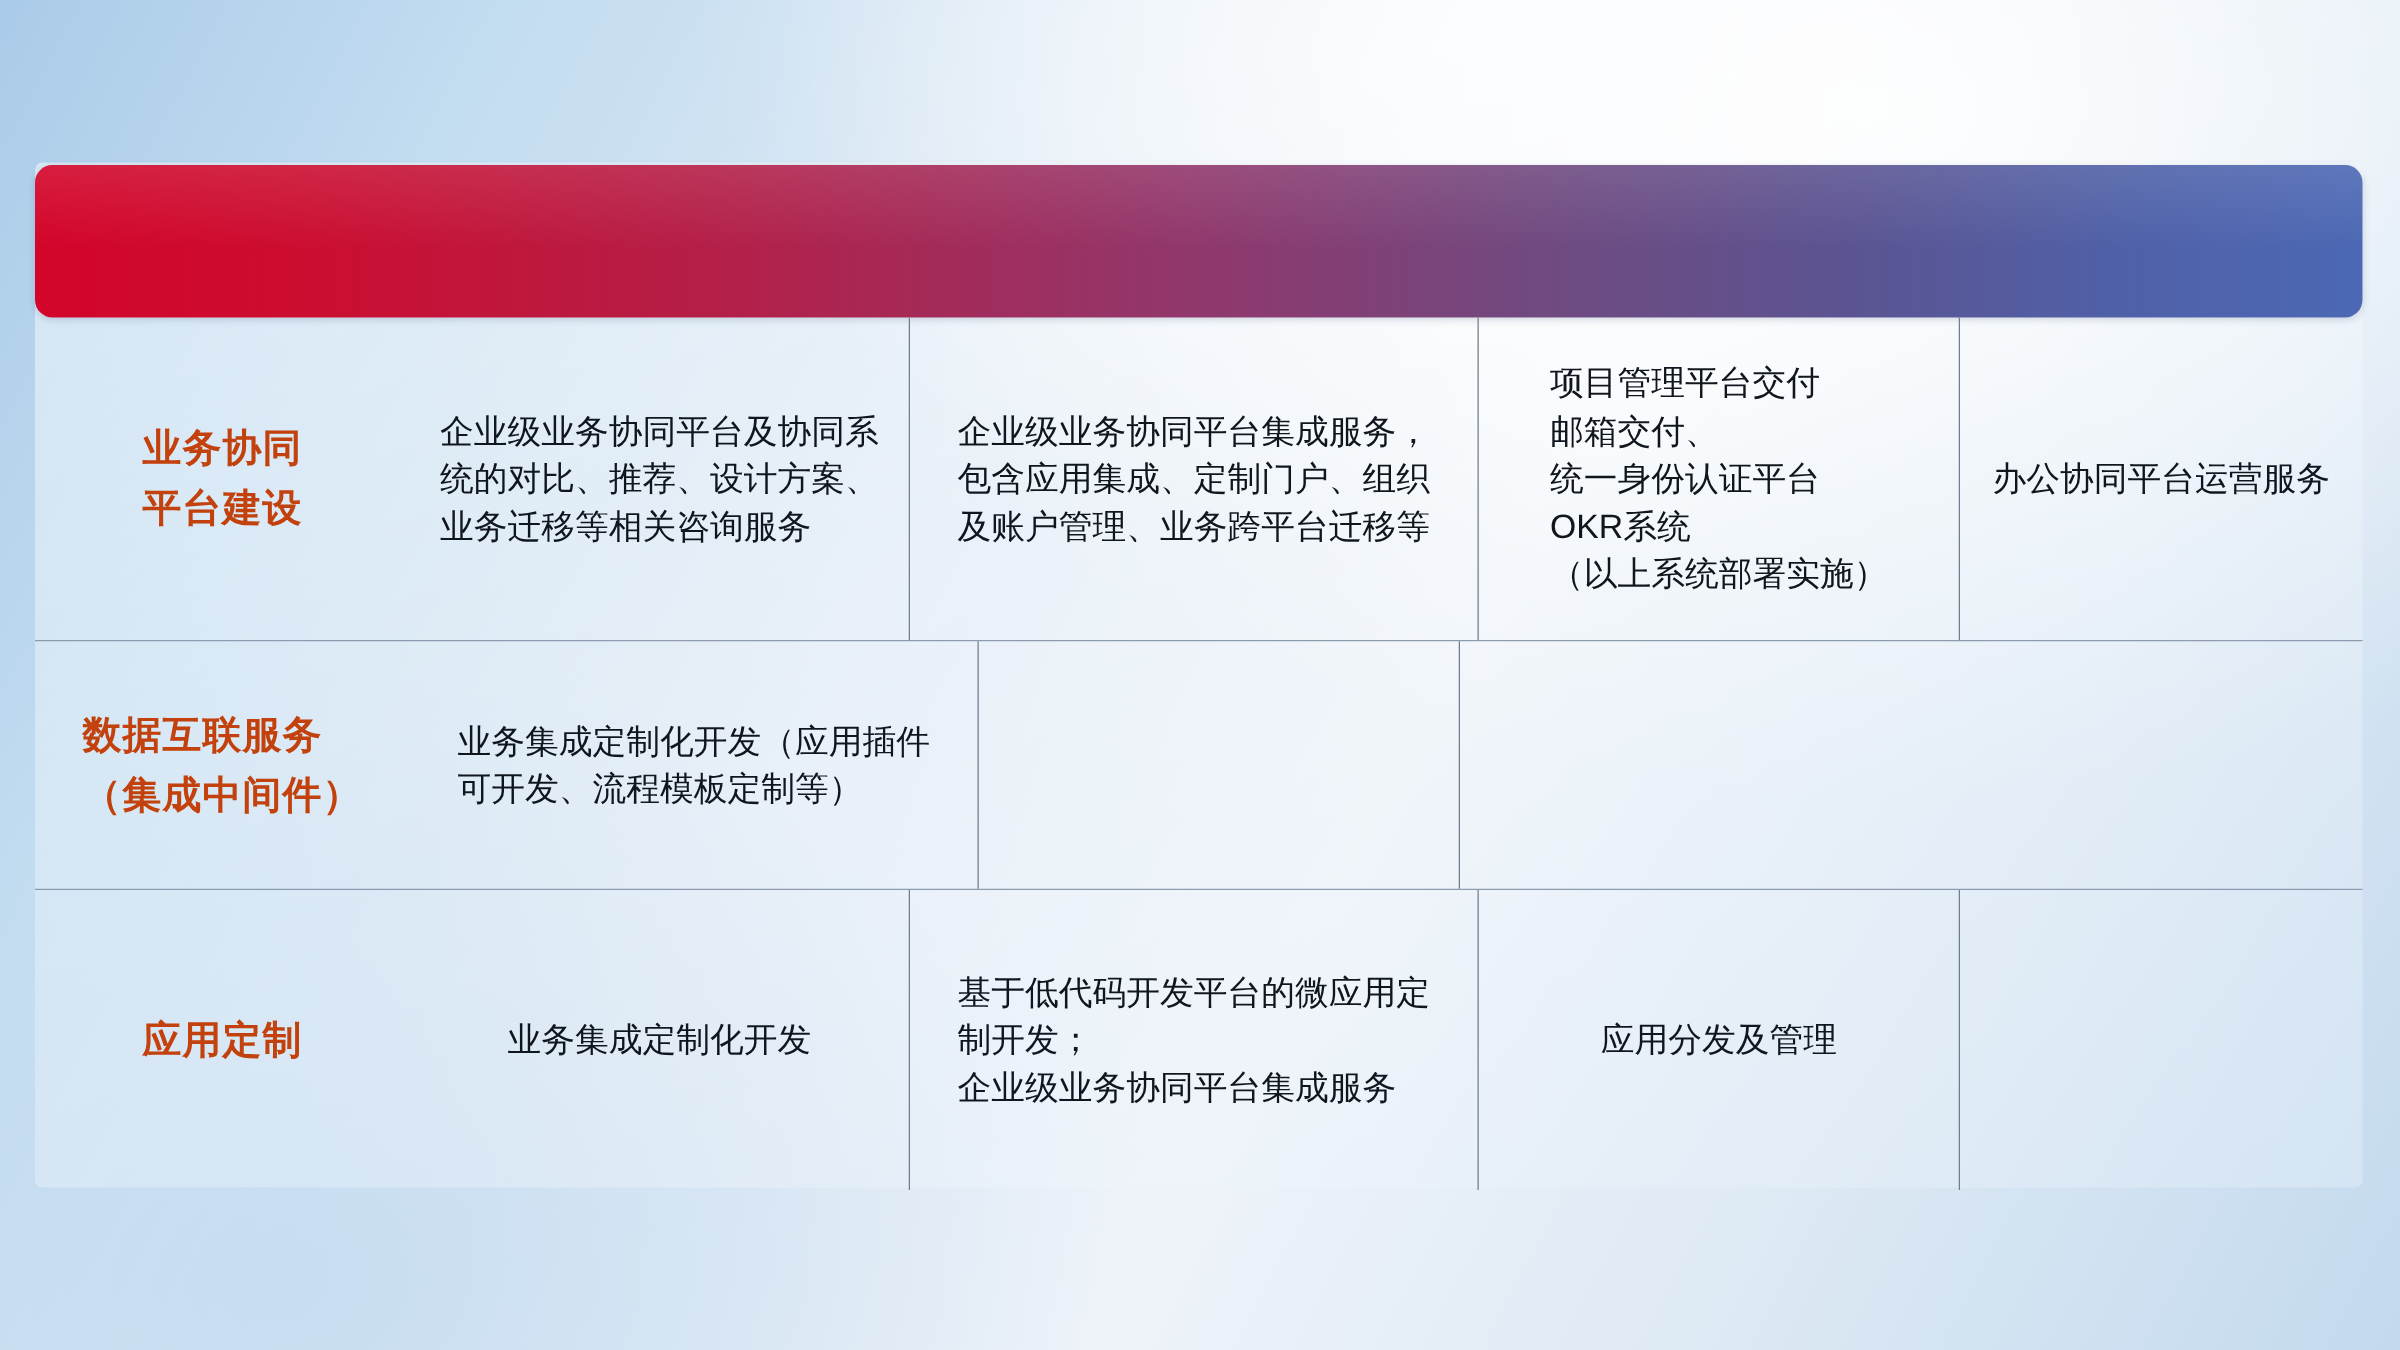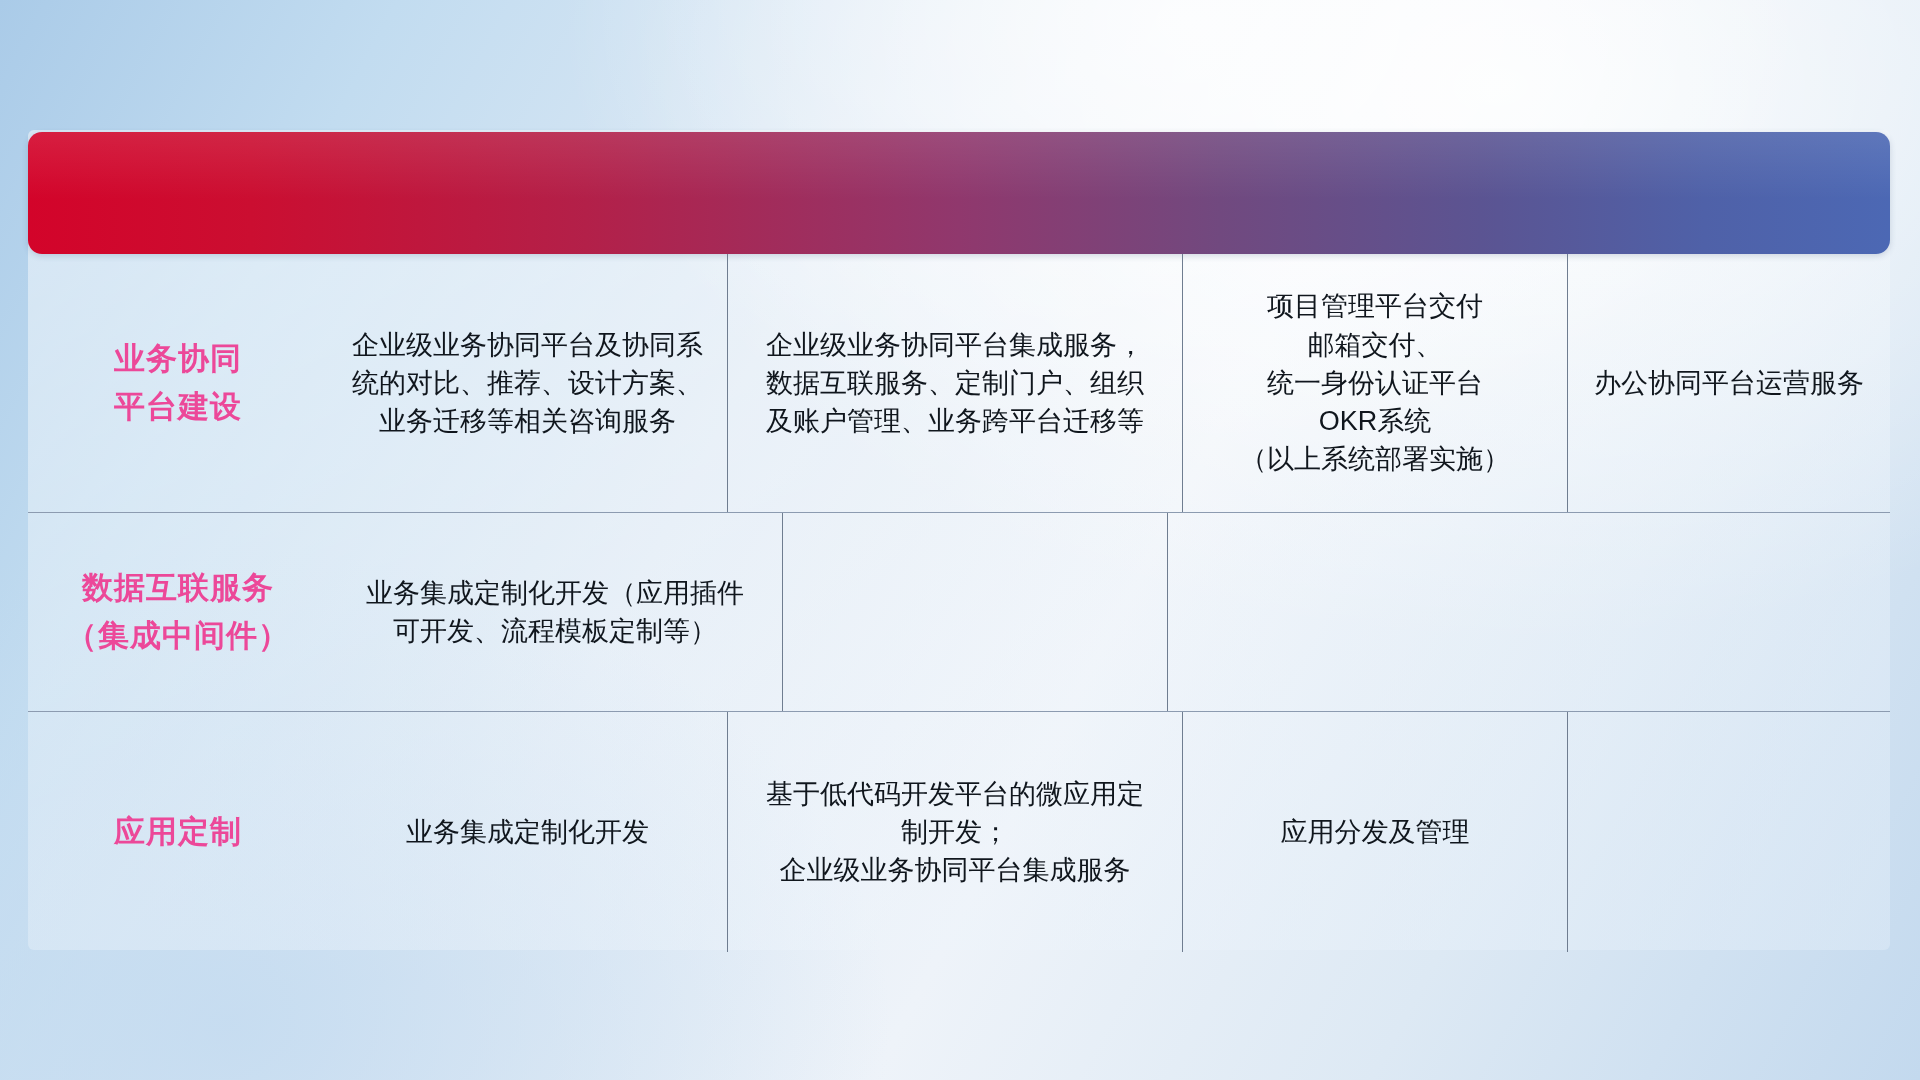--- a/index.html
+++ b/index.html
@@ -89,38 +89,37 @@
   .row-1 { height: 258px; }
   .row-2 { height: 198px; font-family: Liberation Serif, serif; }
   .row-3 { height: 240px; }
 
   .row-1, .row-2 { border-bottom: 1px solid #8c9bb0; }
 
   .cell {
     display: flex;
     align-items: center;
     justify-content: center;
-    text-align: center;
     padding: 22px 14px;
     box-sizing: border-box;
     font-size: 27px;
     line-height: 1.42;
     color: #10161d;
     white-space: pre-line;
   }
 
   
   .c0 { flex: 0 0 300px; }
   .c1 { flex: 0 0 400px; border-right: 1px solid #6f7d90; }
   .c2 { flex: 0 0 455px; border-right: 1px solid #6f7d90; }
   .c3 { flex: 0 0 385px; border-right: 1px solid #6f7d90; }
   .c4 { flex: 1 1 auto; }
 
   .cat {
-    color: #ec4899;
+    color: #c2410c;
     font-size: 31px;
     font-weight: 700;
     line-height: 1.55;
     letter-spacing: 1px;
   }
 </style>
 </head>
 <body>
 
 <div class="page">
@@ -138,21 +137,21 @@
 
     <div class="tbody">
 
       <div class="row row-1">
         <div class="cell c0 cat">业务协同
 平台建设</div>
         <div class="cell c1">企业级业务协同平台及协同系
 统的对比、推荐、设计方案、
 业务迁移等相关咨询服务</div>
         <div class="cell c2">企业级业务协同平台集成服务，
-数据互联服务、定制门户、组织
+包含应用集成、定制门户、组织
 及账户管理、业务跨平台迁移等</div>
         <div class="cell c3">项目管理平台交付
 邮箱交付、
 统一身份认证平台
 OKR系统
 （以上系统部署实施）</div>
         <div class="cell c4">办公协同平台运营服务</div>
       </div>
 
       <div class="row row-2">

